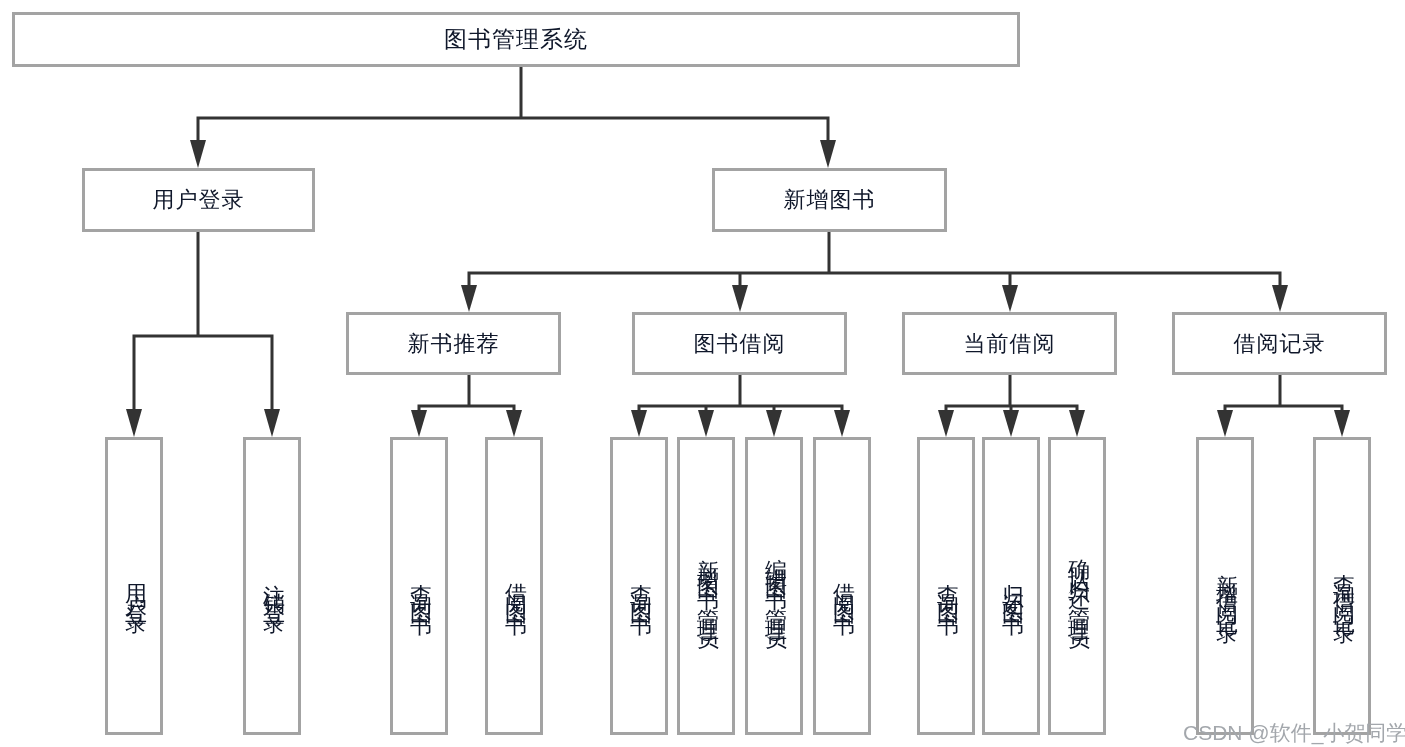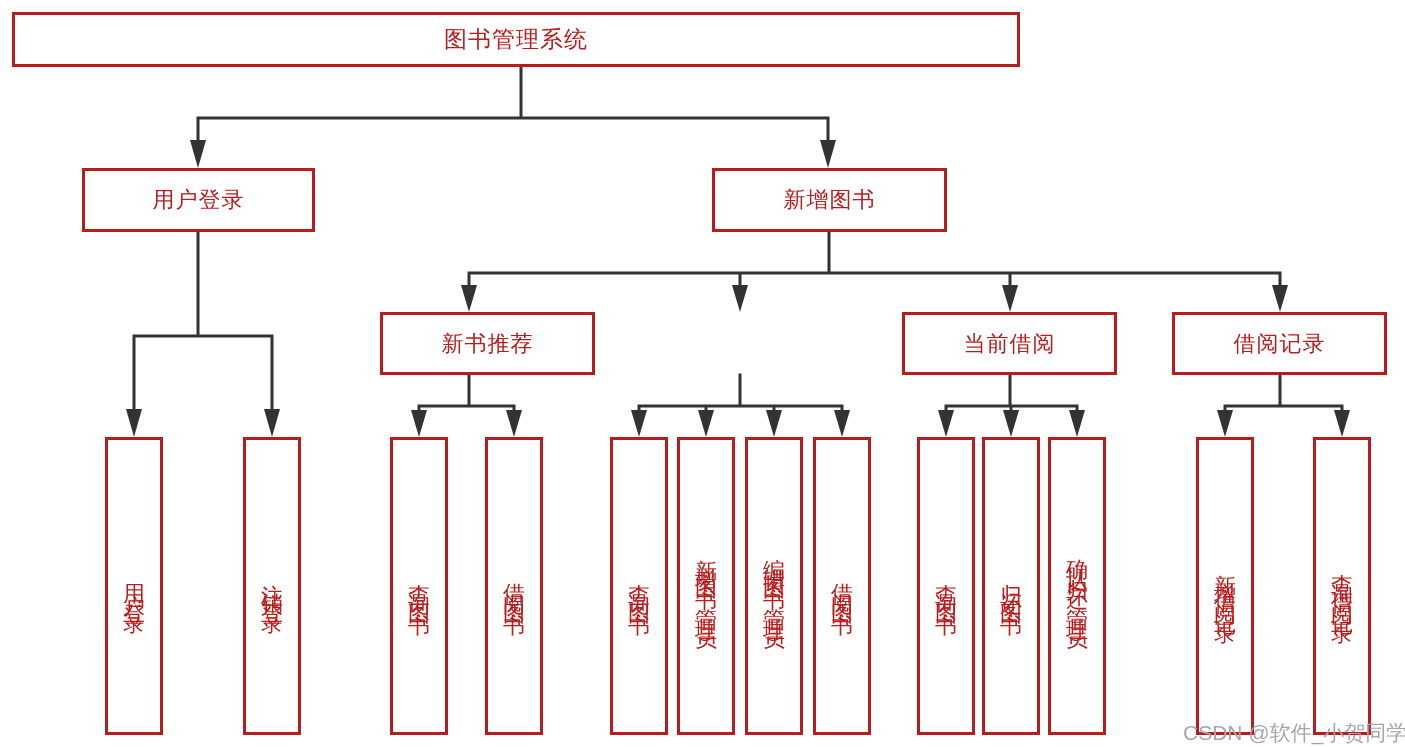--- a/index.html
+++ b/index.html
@@ -3,30 +3,31 @@
 <meta charset="utf-8">
 <style>
   html,body{margin:0;padding:0;background:#ffffff;}
   body{font-family:"Liberation Sans","DejaVu Sans",sans-serif;}
   #canvas{position:relative;width:1405px;height:747px;background:#ffffff;overflow:hidden;}
   #wires{position:absolute;left:0;top:0;z-index:0;}
   .node{
     position:absolute;
     box-sizing:border-box;
     background:#ffffff;
-    border:3px solid #b91c1c;
-    color:#b91c1c;
+    border:3px solid #a3a3a3;
+    color:#0f172a;
     display:flex;align-items:center;justify-content:center;
     z-index:1;
+    font-family:Liberation Mono, monospace;
   }
   .hnode{font-size:22px;letter-spacing:1px;}
   .root{left:12px;top:12px;width:1008px;height:55px;font-size:23px;}
   .b-user-login{left:82px;top:168px;width:233px;height:64px;}
   .b-book-mgmt{left:712px;top:168px;width:235px;height:64px;}
-  .g-new-book{left:380px;top:312px;width:215px;height:63px;}
+  .g-new-book{left:346px;top:312px;width:215px;height:63px;}
   .g-borrow{left:632px;top:312px;width:215px;height:63px;}
   .g-current{left:902px;top:312px;width:215px;height:63px;}
   .g-records{left:1172px;top:312px;width:215px;height:63px;}
   .leaf{
     top:437px;width:58px;height:298px;
     writing-mode:vertical-rl;text-orientation:mixed;
     font-size:22px;letter-spacing:10px;
     padding:6px 0;
   }
   .l1{left:105px;}  .l2{left:243px;}
@@ -83,20 +84,21 @@
       <polygon points="1334,410 1350,410 1342,437"></polygon>
     </g>
   </svg>
 
   <div class="node hnode root">图书管理系统</div>
 
   <div class="node hnode b-user-login">用户登录</div>
   <div class="node hnode b-book-mgmt">新增图书</div>
 
   <div class="node hnode g-new-book">新书推荐</div>
+  <div class="node hnode g-borrow">图书借阅</div>
   <div class="node hnode g-current">当前借阅</div>
   <div class="node hnode g-records">借阅记录</div>
 
   <div class="node leaf l1">用户登录</div>
   <div class="node leaf l2">注销登录</div>
 
   <div class="node leaf l3">查询图书</div>
   <div class="node leaf l4">借阅图书</div>
 
   <div class="node leaf l5">查询图书</div>

